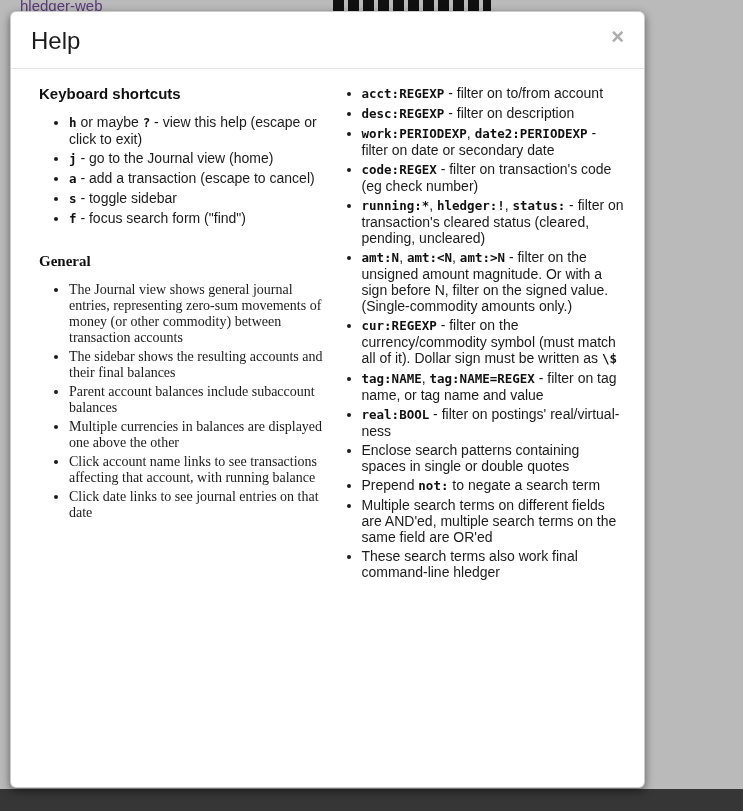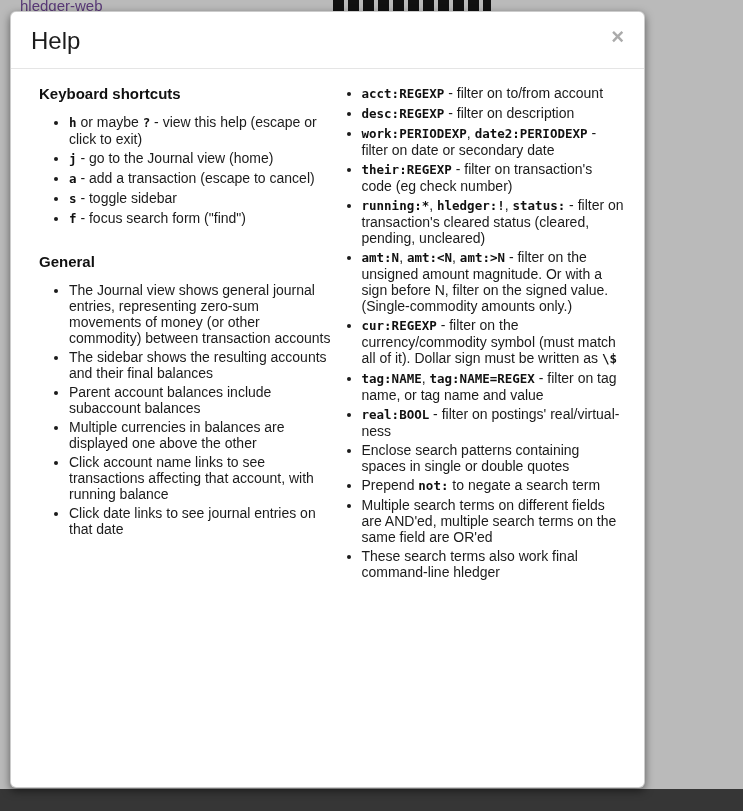--- a/index.html
+++ b/index.html
@@ -86,21 +86,21 @@
     padding: 16px 20px 18px 28px;
   }
   .col { width: 50%; }
 
   .section-heading {
     margin: 0 0 12px 0;
     font-size: 15px;
     font-weight: 700;
     color: #111;
   }
-  .section + .section { margin-top: 26px; }
+  .section + .section { margin-top: 26px; font-family: Liberation Serif, serif; }
 
   ul.help-list {
     margin: 0;
     padding: 0 0 0 30px;
     list-style: disc;
   }
   ul.help-list li {
     font-size: 14px;
     line-height: 16px;
     margin: 0 0 3px 0;
@@ -153,21 +153,21 @@
             <li>Click date links to see journal entries on that date</li>
           </ul>
       </div>
     </div>
     <div class="col">
       <div class="section">
         <ul class="help-list">
             <li><code>acct:REGEXP</code> - filter on to/from account</li>
             <li><code>desc:REGEXP</code> - filter on description</li>
             <li><code>work:PERIODEXP</code>, <code>date2:PERIODEXP</code> - filter on date or secondary date</li>
-            <li><code>their:REGEXP</code> - filter on transaction's code (eg check number)</li>
+            <li><code>code:REGEX</code> - filter on transaction's code (eg check number)</li>
             <li><code>running:*</code>, <code>hledger:!</code>, <code>status:</code> - filter on transaction's cleared status (cleared, pending, uncleared)</li>
             <li><code>amt:N</code>, <code>amt:&lt;N</code>, <code>amt:&gt;N</code> - filter on the unsigned amount magnitude. Or with a sign before N, filter on the signed value. (Single-commodity amounts only.)</li>
             <li><code>cur:REGEXP</code> - filter on the currency/commodity symbol (must match all of it). Dollar sign must be written as <code>\$</code></li>
             <li><code>tag:NAME</code>, <code>tag:NAME=REGEX</code> - filter on tag name, or tag name and value</li>
             <li><code>real:BOOL</code> - filter on postings' real/virtual-ness</li>
             <li>Enclose search patterns containing spaces in single or double quotes</li>
             <li>Prepend <code>not:</code> to negate a search term</li>
             <li>Multiple search terms on different fields are AND'ed, multiple search terms on the same field are OR'ed</li>
             <li>These search terms also work final command-line hledger</li>
           </ul>

